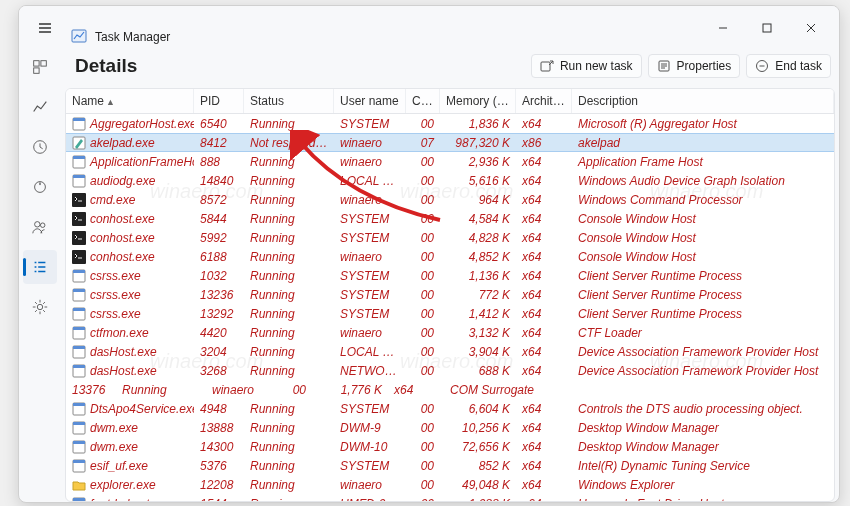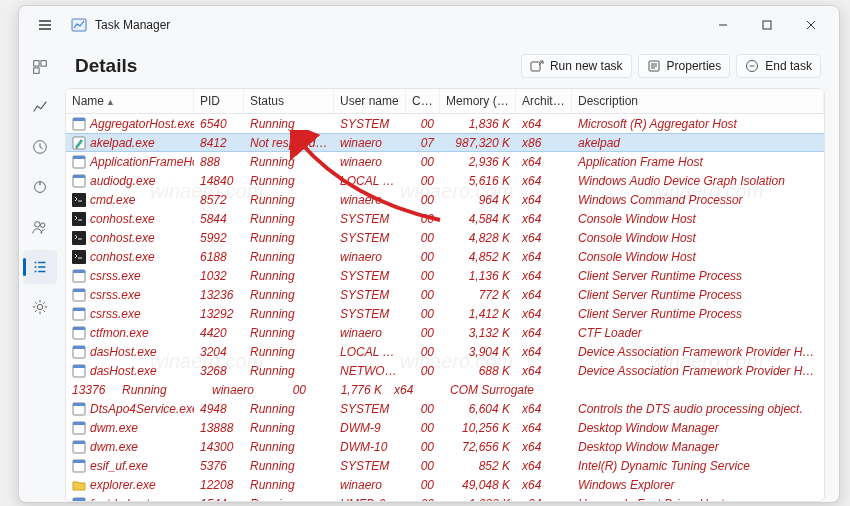--- a/index.html
+++ b/index.html
@@ -22,21 +22,21 @@
     border: 1px solid #d0d0d0;
     border-radius: 8px;
     box-shadow: 0 4px 16px rgba(0,0,0,0.15);
     display: flex;
     flex-direction: column;
     overflow: hidden;
   }
   .titlebar {
     height: 38px;
     display: flex;
-    align-items: center;
+    align-items: flex-end;
     padding: 0 6px 0 10px;
     background: #f7f8fa;
   }
   .hamburger {
     width: 32px;
     height: 32px;
     display: flex;
     align-items: center;
     justify-content: center;
     border-radius: 4px;
@@ -99,21 +99,21 @@
     bottom: 8px;
     width: 3px;
     background: #0067c0;
     border-radius: 2px;
   }
   .side-btn svg { width: 18px; height: 18px; }
   .main {
     flex: 1;
     display: flex;
     flex-direction: column;
-    padding: 6px 14px 0 4px;
+    padding: 6px 4px 0 4px;
     overflow: hidden;
   }
   .header-row {
     display: flex;
     align-items: center;
     padding: 4px 4px 10px 10px;
   }
   .page-title {
     font-size: 19px;
     font-weight: 600;

